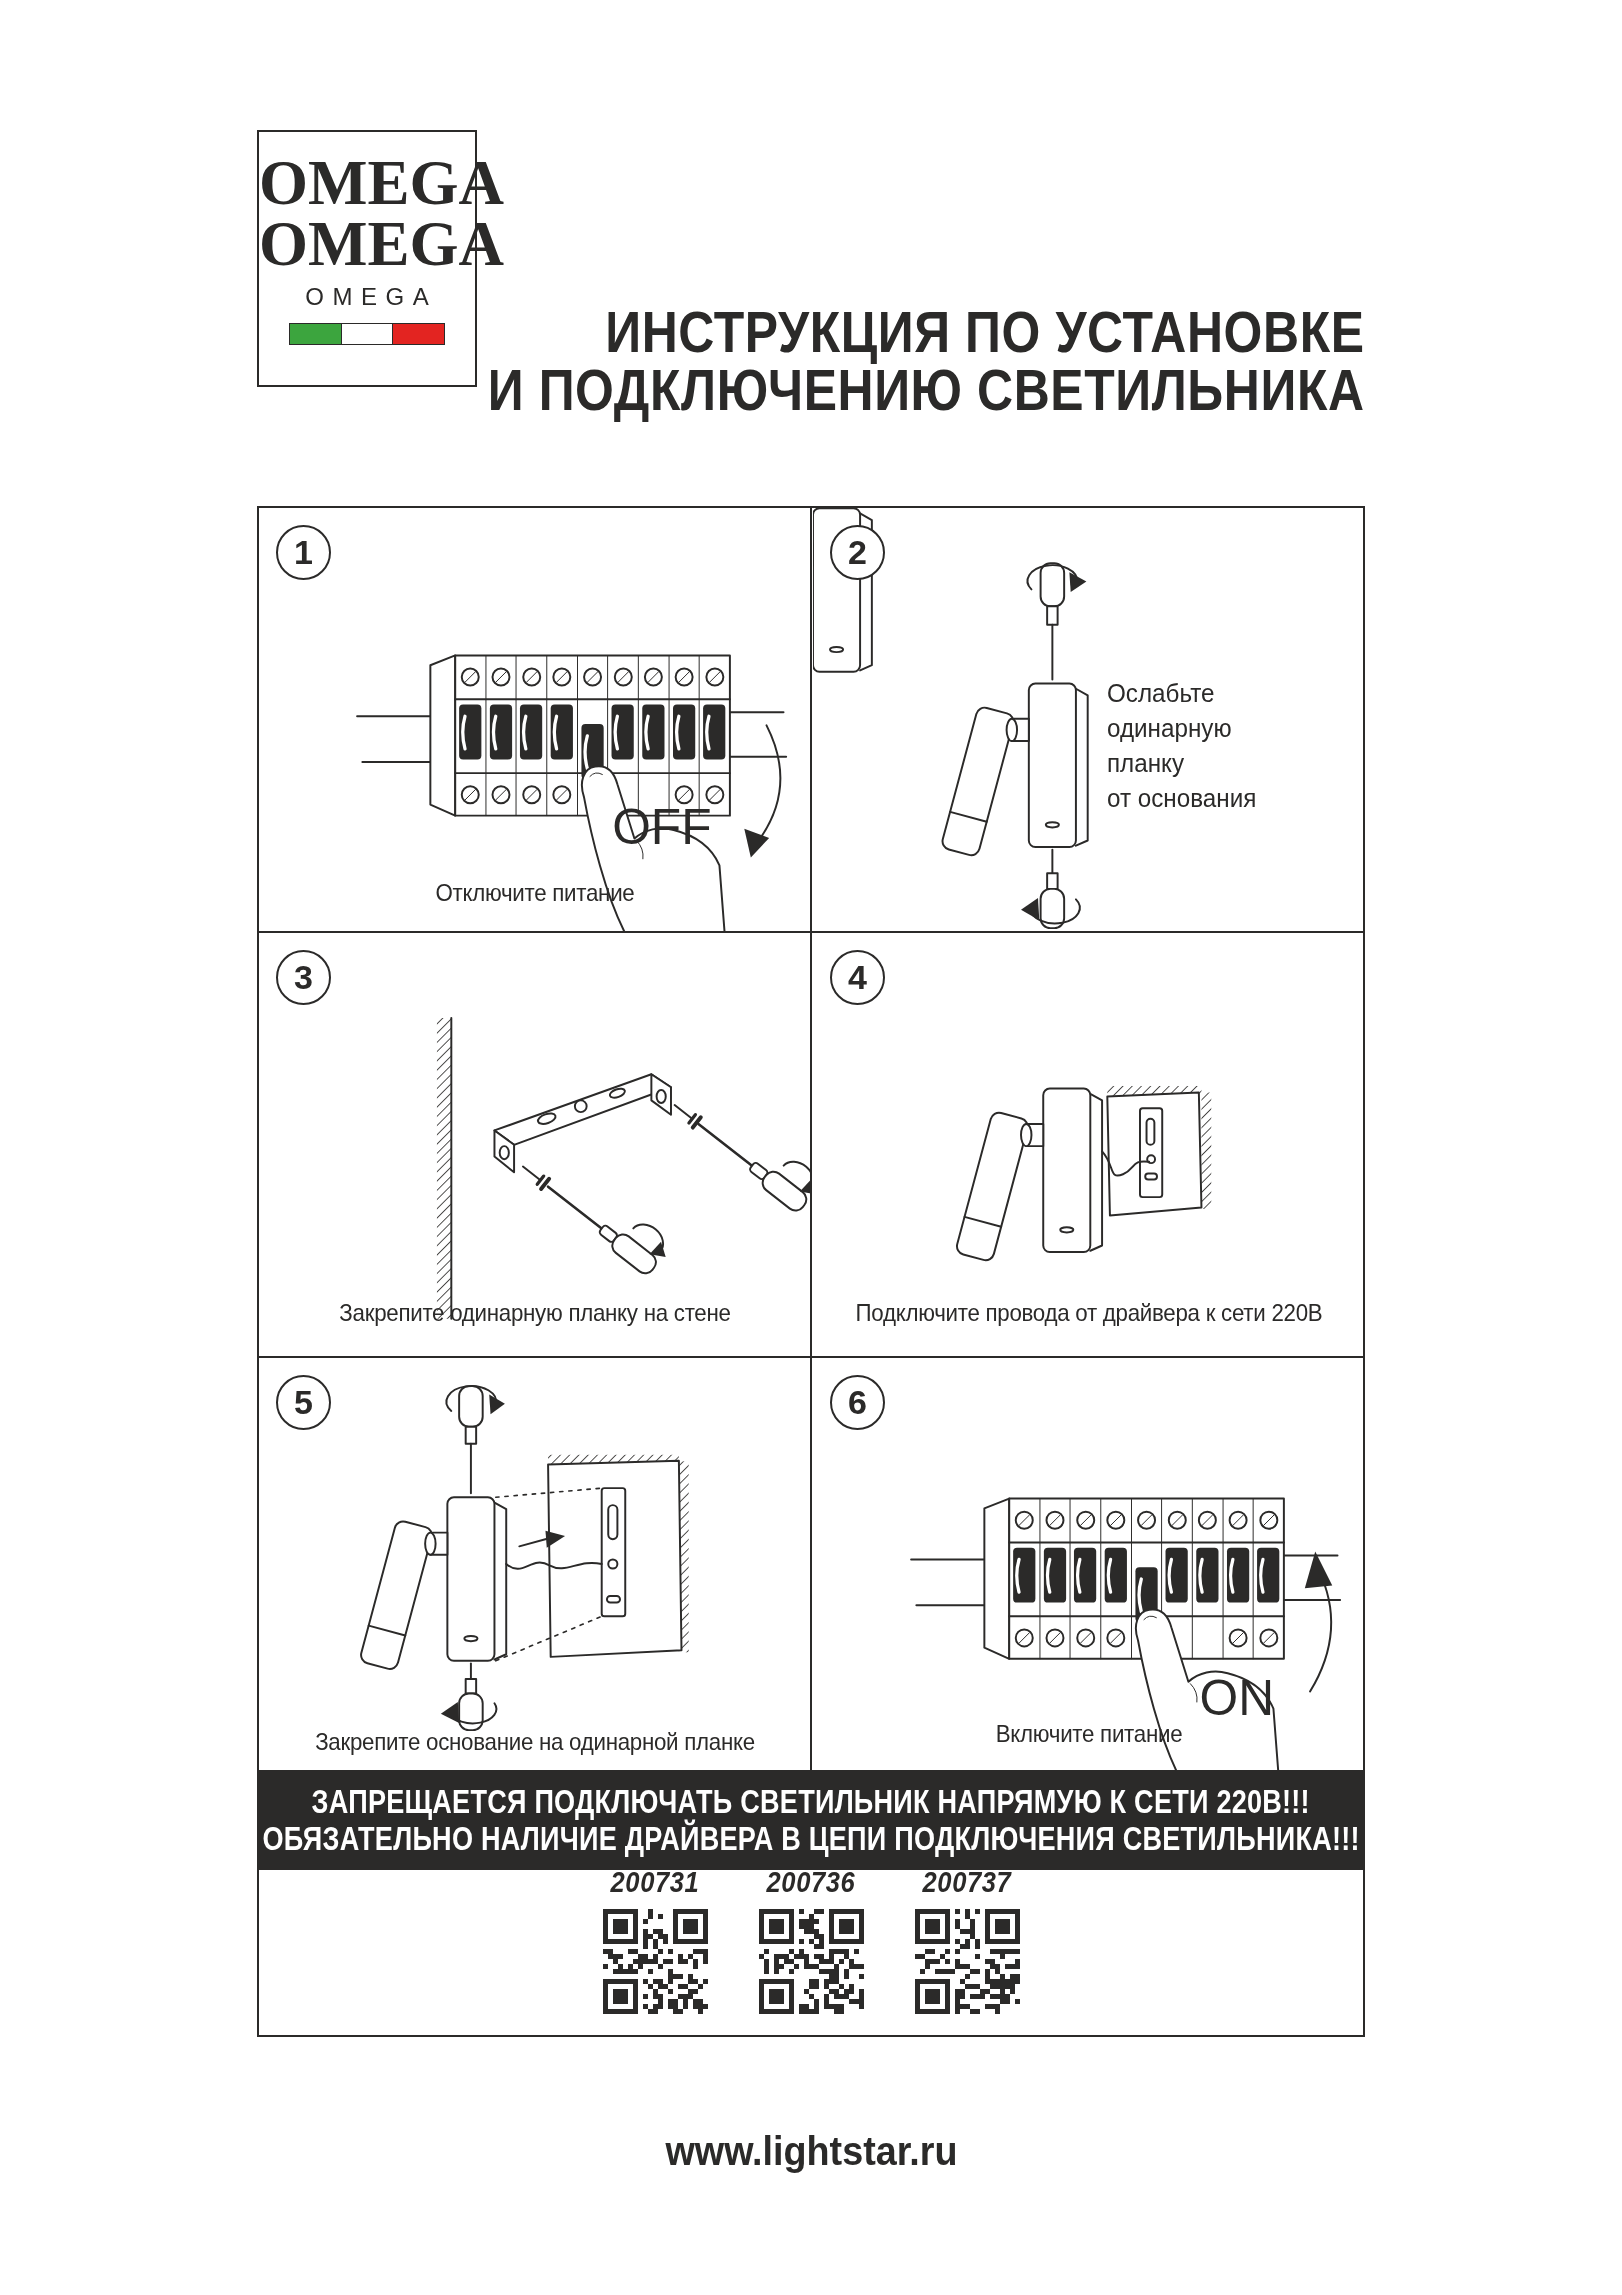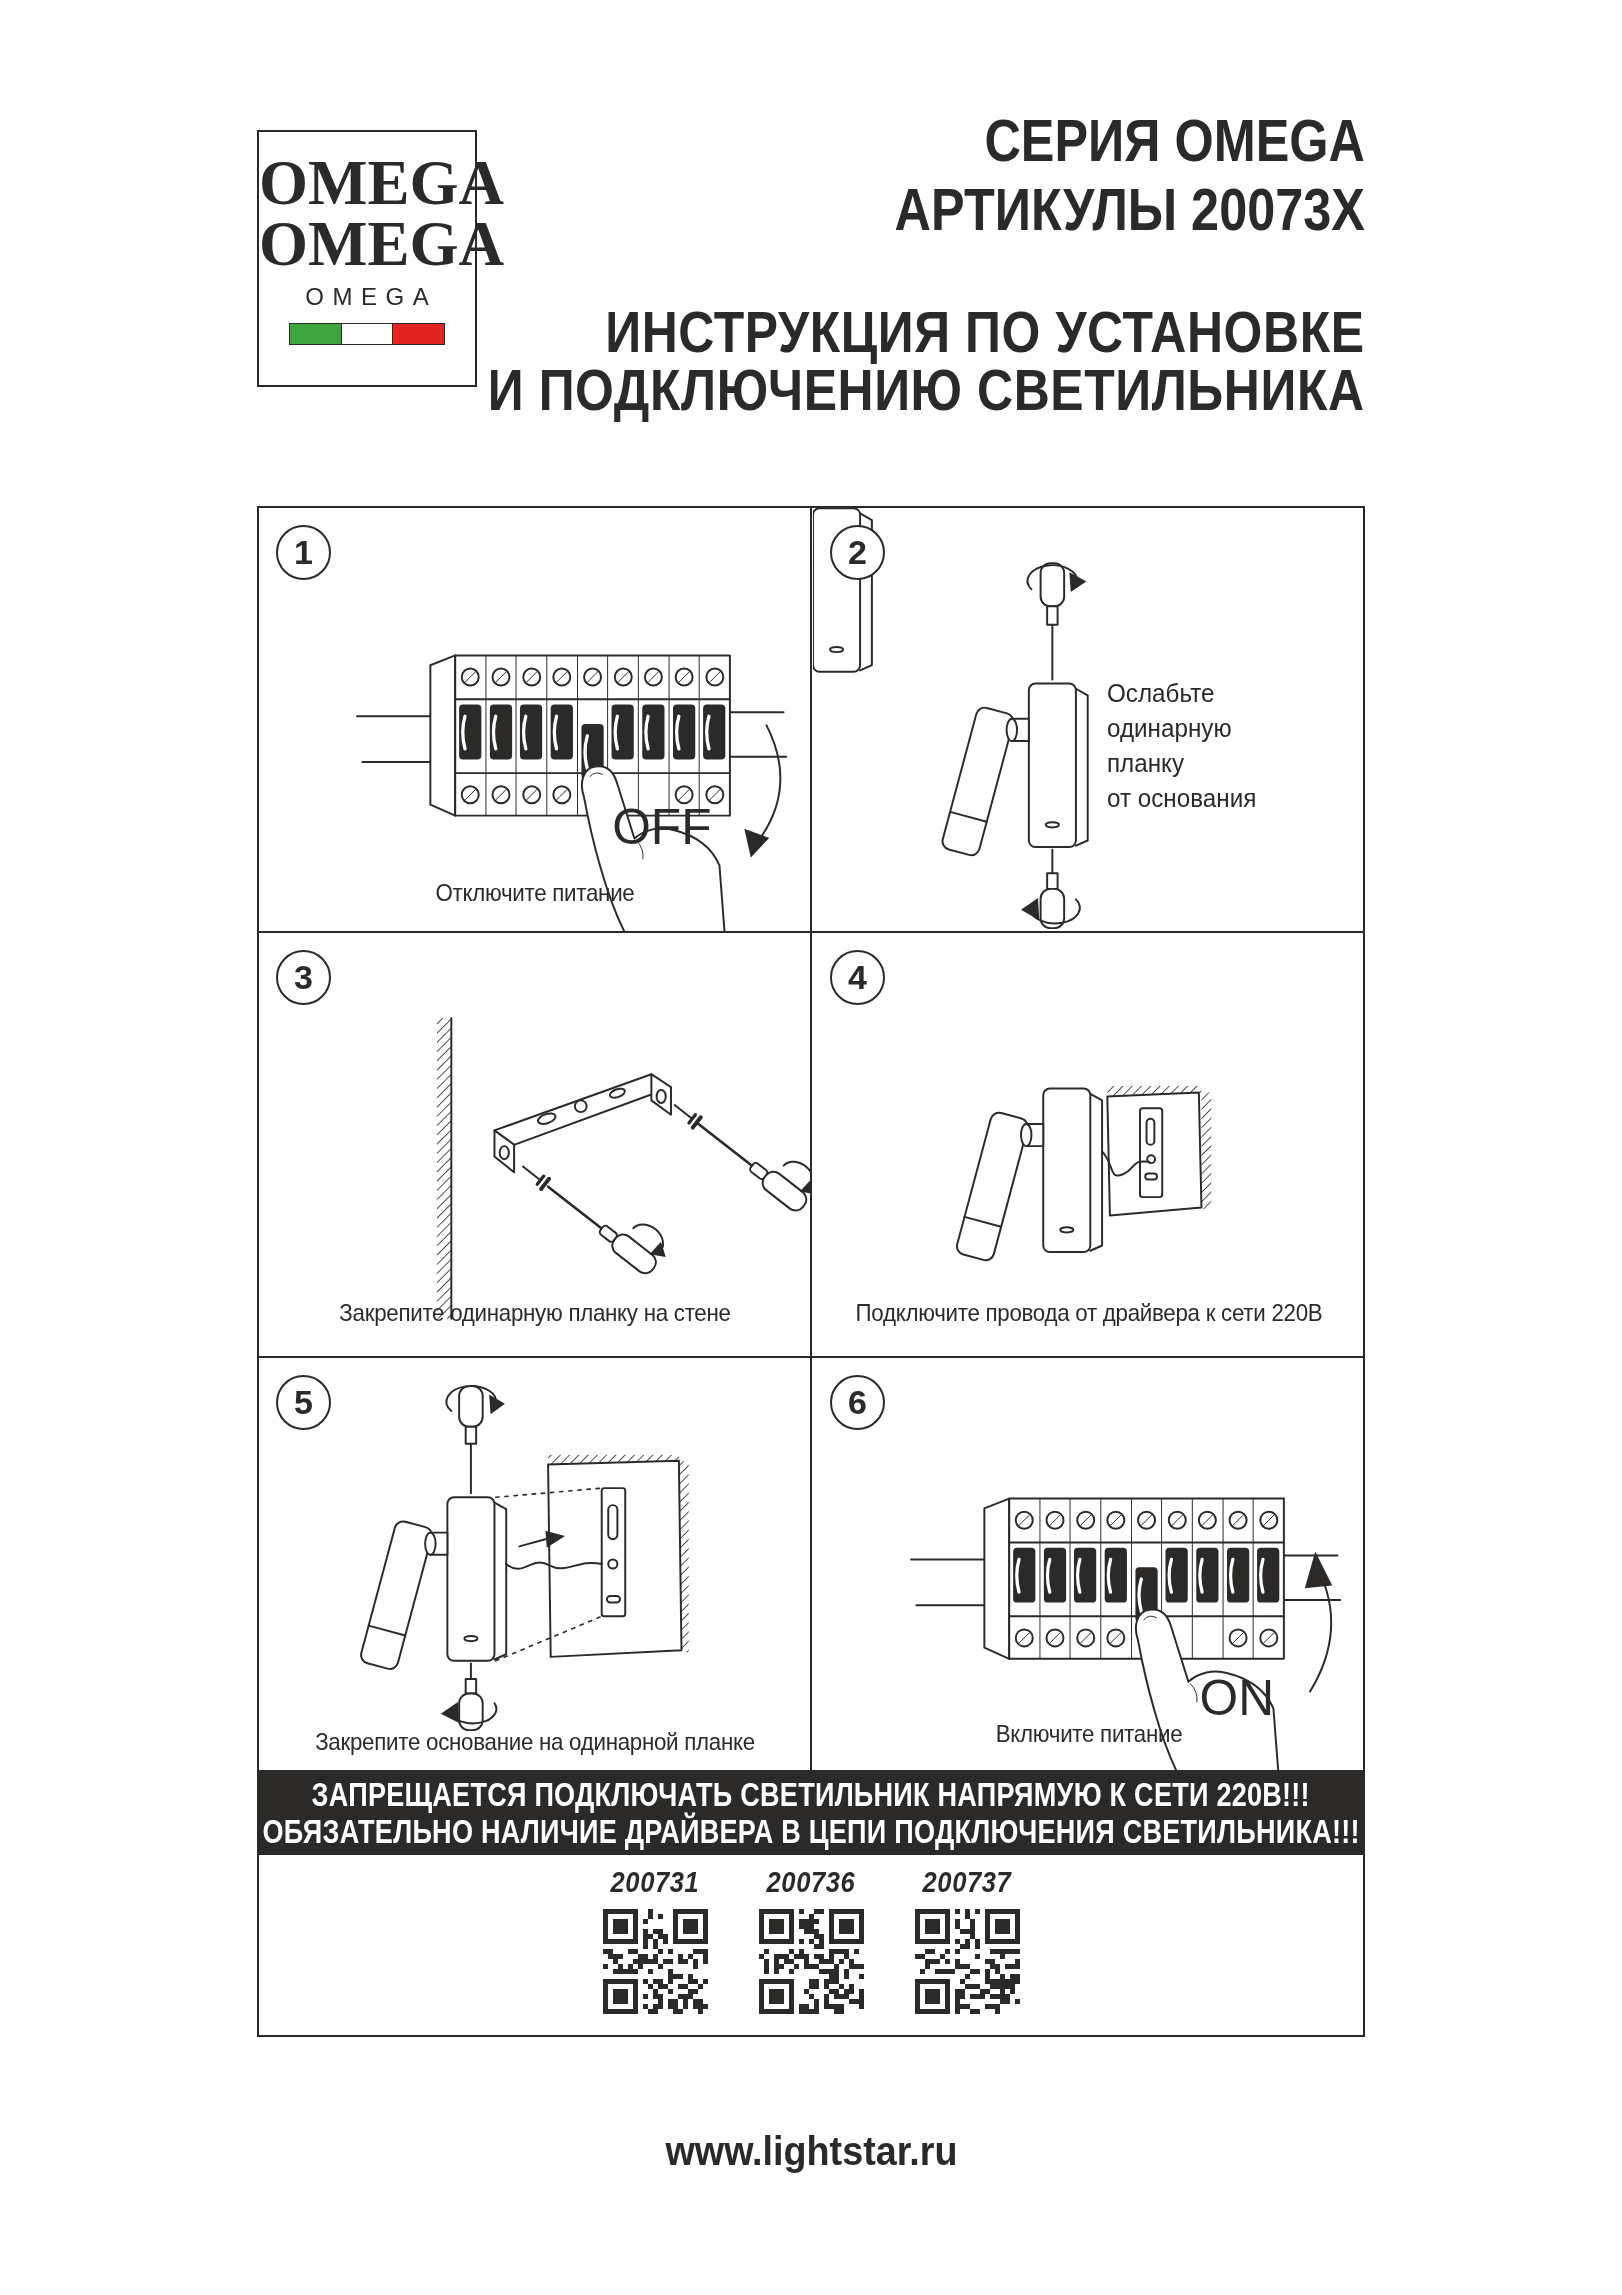--- a/index.html
+++ b/index.html
@@ -34,21 +34,21 @@
   .badge{position:absolute;left:17px;top:17px;width:55px;height:55px;border:2.6px solid #2b2a29;
          border-radius:50%;box-sizing:border-box;display:flex;align-items:center;justify-content:center;
          font-size:34px;font-weight:700;background:#fff;}
   .ill{position:absolute;left:0;top:0;width:100%;height:100%;}
   .caption{position:absolute;left:0;right:0;text-align:center;font-size:24px;letter-spacing:-0.3px;
            transform:scaleX(.93);transform-origin:50% 50%;white-space:nowrap;}
   .note{position:absolute;left:294px;top:168px;font-size:25.5px;line-height:35px;
         transform:scaleX(.95);transform-origin:0 50%;}
 
   
-  .band{position:absolute;left:0;top:1262px;width:100%;height:85px;background:#2b2a29;color:#fff;
+  .band{position:absolute;left:0;top:1262px;width:100%;height:100px;background:#2b2a29;color:#fff;
         display:flex;flex-direction:column;align-items:center;justify-content:center;}
   .band div{font-size:33px;font-weight:700;line-height:37px;white-space:nowrap;letter-spacing:0.3px;
             transform:scaleX(.82);transform-origin:50% 50%;}
 
   
   .qr-row{position:absolute;left:0;top:1347px;width:100%;height:181px;box-sizing:border-box;
           display:flex;justify-content:center;gap:50px;padding-top:10.5px;}
   .qr-col{width:106px;text-align:center;font-style:italic;}
   .qr-num{font-size:29px;font-weight:700;letter-spacing:0.7px;transform:scaleX(.88);}
   .qr-box{margin-top:10.5px;width:105px;height:105px;margin-left:auto;margin-right:auto;}
@@ -76,24 +76,20 @@
     <div class="logo-light">OMEGA</div>
     <div class="logo-star">OMEGA</div>
     <div class="logo-group">OMEGA</div>
     <div class="logo-flag">
       <span style="background:#3ca53e"></span>
       <span style="background:#ffffff;border-left:1.3px solid #2b2a29;border-right:1.3px solid #2b2a29"></span>
       <span style="background:#e32421"></span>
     </div>
   </div>
 
-  <div class="titles-a">
-    <div>СЕРИЯ OMEGA</div>
-    <div>АРТИКУЛЫ 20073Х</div>
-  </div>
   <div class="titles-b">
     <div>ИНСТРУКЦИЯ ПО УСТАНОВКЕ</div>
     <div>И ПОДКЛЮЧЕНИЮ СВЕТИЛЬНИКА</div>
   </div>
 
   <div class="tbl">
     <div class="vline"></div>
     <div class="hline" style="top:423px"></div>
     <div class="hline" style="top:848px"></div>
 

